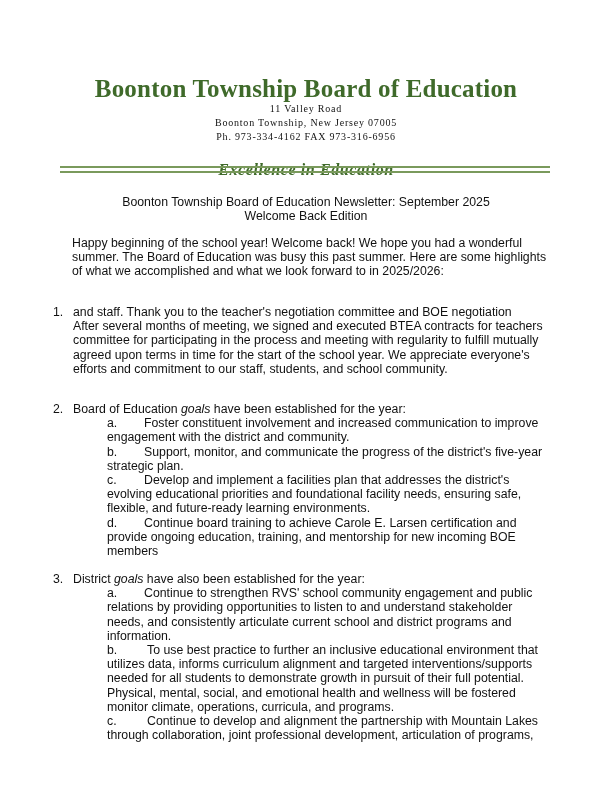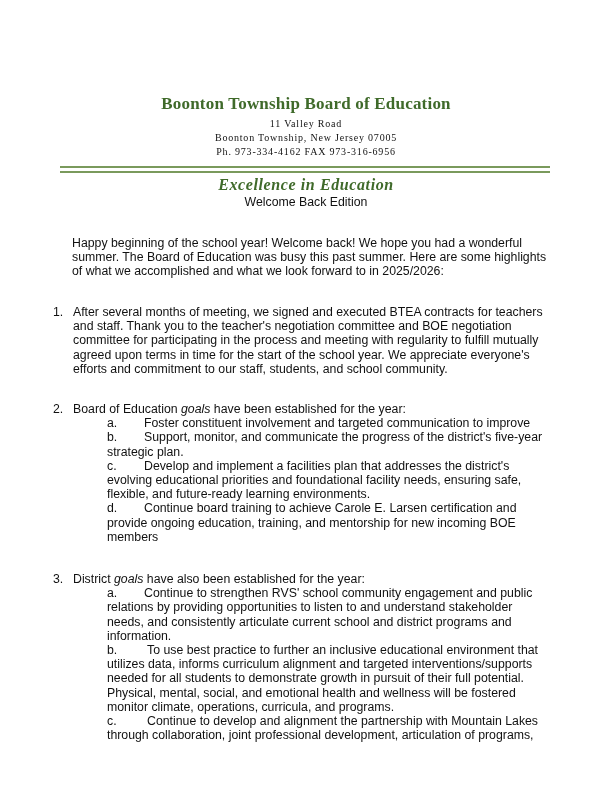--- a/index.html
+++ b/index.html
@@ -1,20 +1,20 @@
 <!DOCTYPE html>
 <html><head>
   <meta charset="utf-8">
   <style>
     html, body { margin: 0; padding: 0; background: #ffffff; }
     body { width: 612px; height: 792px; position: relative; overflow: hidden; }
     .page { position: absolute; left: 0; top: 0; width: 612px; height: 792px; background: #fff; }
 
     .letterhead { position: absolute; left: 0; top: 76px; width: 612px; text-align: center; font-family: "Liberation Serif", "DejaVu Serif", serif; }
-    .lh-title { font-size: 17px; font-weight: bold; color: #3f6a2a; line-height: 26px; letter-spacing: 0.2px; margin-top: 15px; }
+    .lh-title { font-size: 25px; font-weight: bold; color: #3f6a2a; line-height: 26px; letter-spacing: 0.2px; }
     .lh-line { font-size: 10px; color: #111; line-height: 14px; letter-spacing: 0.8px; }
     .lh-motto { font-size: 16px; font-weight: bold; font-style: italic; color: #3f6a2a; line-height: 20px; margin-top: 16px; letter-spacing: 0.6px; }
 
     .rule { position: absolute; left: 60px; width: 490px; height: 2px; background: #7a9a5c; }
     .rule.r1 { top: 166px; }
     .rule.r2 { top: 171px; }
 
     .doc { position: absolute; left: 0; top: 195px; width: 612px; font-family: "Liberation Sans", "DejaVu Sans", sans-serif; font-size: 12.3px; color: #111; line-height: 14.2px; }
     .center { text-align: center; }
     .intro { position: absolute; left: 72px; top: 41px; width: 475px; }
@@ -39,46 +39,48 @@
     <div class="lh-line">11 Valley Road</div>
     <div class="lh-line">Boonton Township, New Jersey 07005</div>
     <div class="lh-line">Ph. 973-334-4162 FAX 973-316-6956</div>
     <div class="lh-motto">Excellence in Education</div>
   </div>
 
   <div class="rule r1"></div>
   <div class="rule r2"></div>
 
   <div class="doc">
+    <div class="center">Boonton Township Board of Education Newsletter: September 2025</div>
     <div class="center">Welcome Back Edition</div>
 
     <div class="intro">
       <div>Happy beginning of the school year! Welcome back! We hope you had a wonderful</div>
       <div>summer. The Board of Education was busy this past summer. Here are some highlights</div>
       <div>of what we accomplished and what we look forward to in 2025/2026:</div>
     </div>
 
     <div class="list-item i1">
       <span class="num">1.</span>
       <div class="item-text">
+        <div>and staff. Thank you to the teacher's negotiation committee and BOE negotiation</div>
         <div>After several months of meeting, we signed and executed BTEA contracts for teachers</div>
-        <div>and staff. Thank you to the teacher's negotiation committee and BOE negotiation</div>
         <div>committee for participating in the process and meeting with regularity to fulfill mutually</div>
         <div>agreed upon terms in time for the start of the school year. We appreciate everyone's</div>
         <div>efforts and commitment to our staff, students, and school community.</div>
       </div>
     </div>
 
     <div class="list-item i2">
       <span class="num">2.</span>
       <div class="item-text">
         <span>Board of Education </span><em>goals</em><span> have been established for the year:</span>
       </div>
       <div class="sub">
-        <div><span class="letter">a.</span><span>Foster constituent involvement and targeted communication to improve</span></div>
+        <div><span class="letter">a.</span><span>Foster constituent involvement and increased communication to improve</span></div>
+        <div>engagement with the district and community.</div>
       </div>
       <div class="sub">
         <div><span class="letter">b.</span><span>Support, monitor, and communicate the progress of the district's five-year</span></div>
         <div>strategic plan.</div>
       </div>
       <div class="sub">
         <div><span class="letter">c.</span><span>Develop and implement a facilities plan that addresses the district's</span></div>
         <div>evolving educational priorities and foundational facility needs, ensuring safe,</div>
         <div>flexible, and future-ready learning environments.</div>
       </div>

